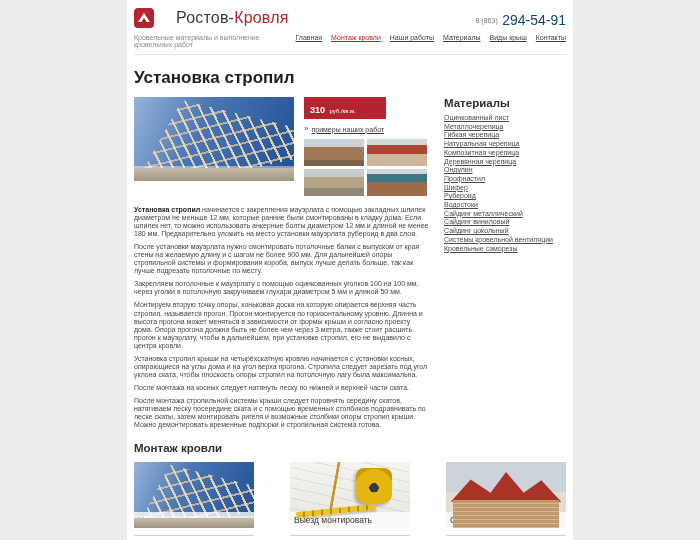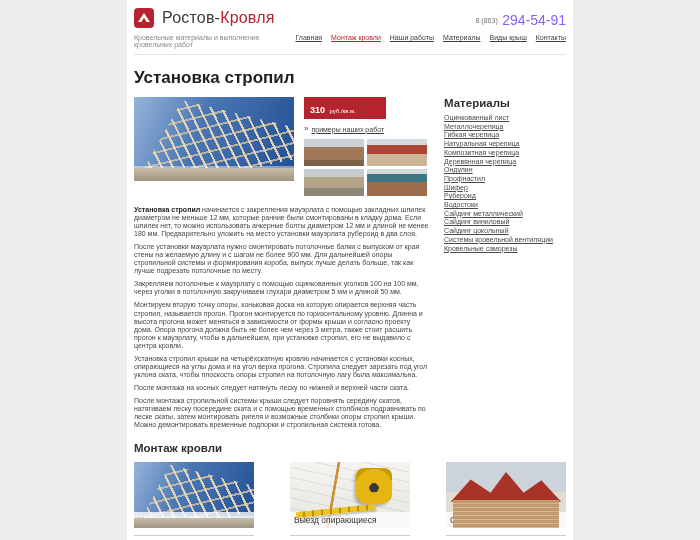--- a/index.html
+++ b/index.html
@@ -13,31 +13,31 @@
     font-family:"Liberation Sans","DejaVu Sans",sans-serif;
     color:#444;
   }
   .page{
     width:446px;height:540px;margin:0 auto;background:#fff;
     padding:0 7px;position:relative;
   }
   
   header{padding-top:8px;border-bottom:1px solid #e4e4e4;padding-bottom:6px;}
   .header-top{display:flex;justify-content:space-between;align-items:flex-start;}
-  .logo{display:flex;align-items:center;gap:8px;text-decoration:none;cursor:pointer;}
+  .logo{display:flex;align-items:center;gap:22px;text-decoration:none;cursor:pointer;}
   .logo-icon{
     width:20px;height:20px;background:var(--accent);border-radius:4px;
     display:flex;align-items:center;justify-content:center;flex:0 0 auto;
   }
   .logo-text{font-size:16px;letter-spacing:.2px;}
   .lt-dark{color:#3a3a3a;}
   .lt-red{color:var(--accent);}
   .phone{text-align:right;margin-top:3px;white-space:nowrap;}
   .phone-prefix{font-size:7px;color:#777;vertical-align:2px;}
-  .phone-num{font-size:14px;color:#8b5cf6;margin-top:48px;}
+  .phone-num{font-size:14px;color:#0c4a6e;margin-top:48px;}
   .header-bottom{display:flex;justify-content:space-between;align-items:baseline;margin-top:5px;}
   .tagline{font-size:7px;color:#8a8a8a;}
   .nav{display:flex;gap:9px;}
   .nav-link{font-size:7px;color:#3c3c3c;text-decoration:underline;cursor:pointer;white-space:nowrap;}
   .nav-link.active{color:var(--accent);}
   
   h1{font-size:17px;color:#1e1e1e;margin:13px 0 9px;font-weight:bold;}
   
   .main-row{display:flex;}
   .main-left{width:296px;flex:0 0 296px;}
@@ -261,21 +261,21 @@
         <div class="card">
           <div class="card-img rafters-photo">
             <div class="card-title">Установка стропил</div>
           </div>
           <div class="card-divider"></div>
 
         </div>
 
         <div class="card">
           <div class="card-img tape-measure-photo">
-            <div class="card-title">Выезд опирающиеся</div>
+            <div class="card-title">Выезд монтировать</div>
           </div>
           <div class="card-divider"></div>
 
         </div>
 
         <div class="card">
           <div class="card-img building-house-photo">
             <div class="card-title">Строительство домов</div>
           </div>
           <div class="card-divider"></div>

